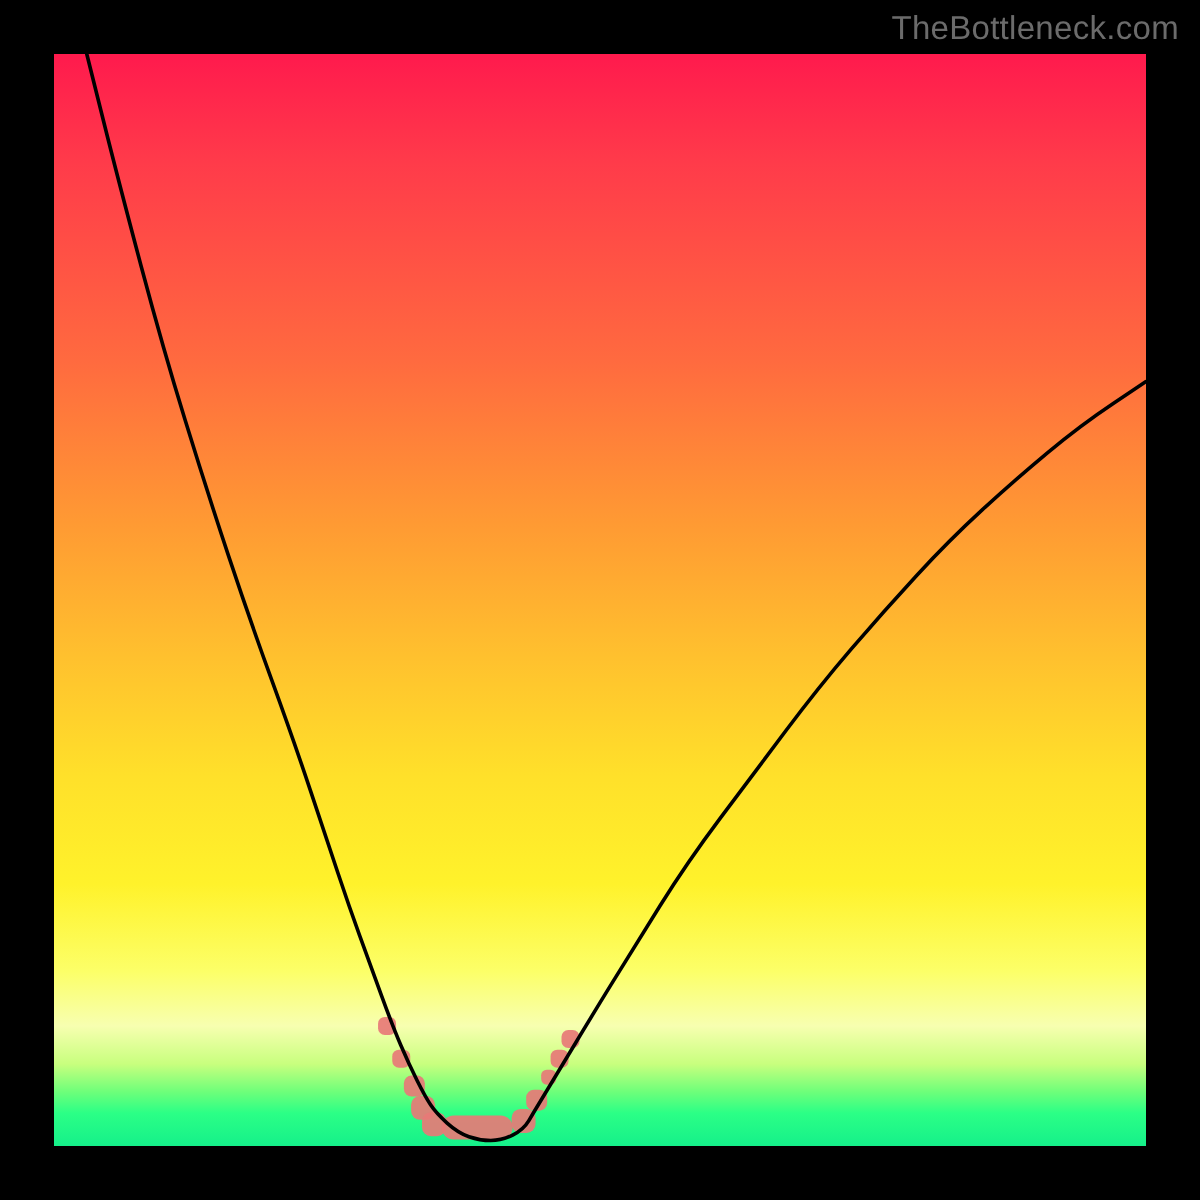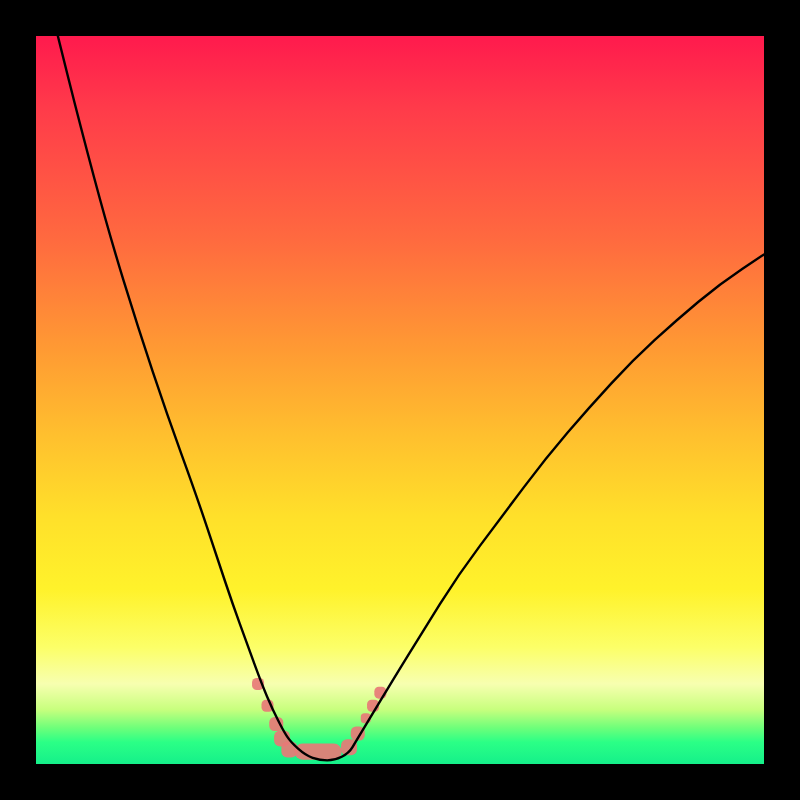--- a/index.html
+++ b/index.html
@@ -56,20 +56,21 @@
     top: 0;
     width: 728px;
     height: 728px;
     overflow: visible;
   }
 </style>
 </head>
 <body>
 
 <div class="frame">
+  <div class="watermark">TheBottleneck.com</div>
   <div class="plot">
     <svg class="curve" viewBox="0 0 728 728">
       <g id="markers-layer">
           <rect x="216.04" y="641.92" width="12.00" height="12.00" rx="4.50" ry="4.50" fill="#e77a77" fill-opacity="0.92"></rect>
           <rect x="225.50" y="663.76" width="12.00" height="12.00" rx="4.50" ry="4.50" fill="#e77a77" fill-opacity="0.92"></rect>
           <rect x="233.24" y="680.96" width="14.00" height="14.00" rx="5.25" ry="5.25" fill="#e77a77" fill-opacity="0.92"></rect>
           <rect x="238.06" y="694.52" width="16.00" height="16.00" rx="6.00" ry="6.00" fill="#e77a77" fill-opacity="0.92"></rect>
           <rect x="245.34" y="705.44" width="16.00" height="16.00" rx="6.00" ry="6.00" fill="#e77a77" fill-opacity="0.92"></rect>
           <rect x="258.44" y="707.62" width="47.32" height="16.02" rx="8" ry="8" fill="#e77a77" fill-opacity="0.92"></rect>
           <rect x="305.04" y="703.26" width="16.00" height="16.00" rx="6.00" ry="6.00" fill="#e77a77" fill-opacity="0.92"></rect>

